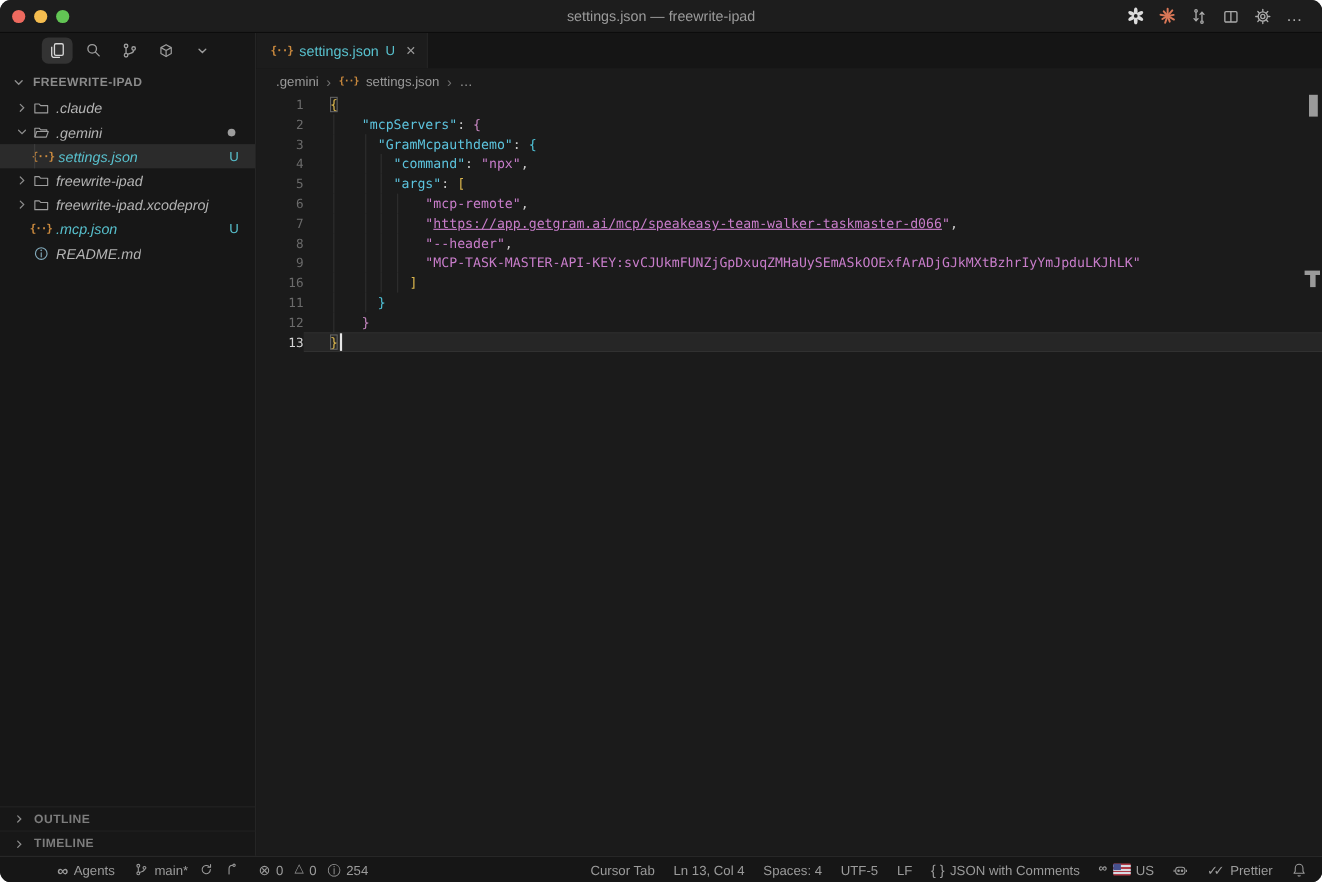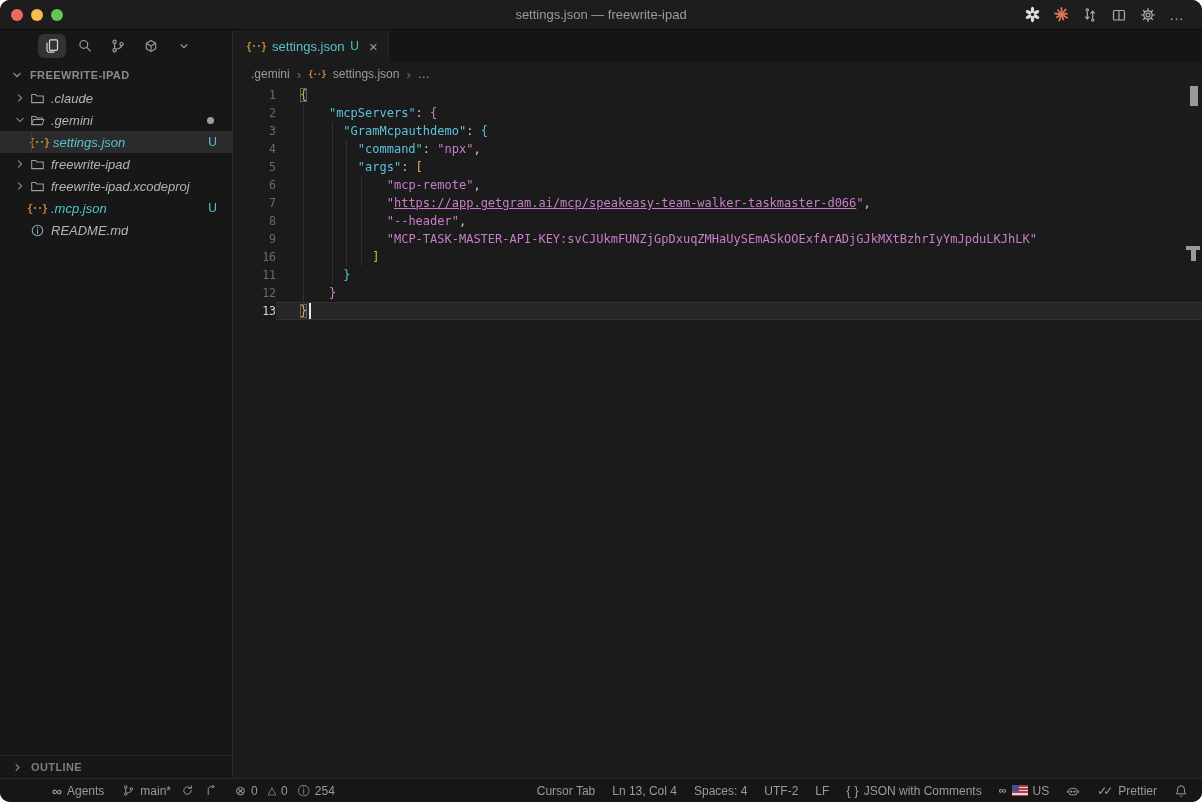--- a/index.html
+++ b/index.html
@@ -312,20 +312,28 @@
       </div>
 
       <div class="side-sections">
         <div class="section-row">
           <span class="chev">
             <svg width="9" height="9" viewBox="0 0 16 16" stroke="currentColor" stroke-width="2" fill="none" stroke-linecap="round">
                 <path d="M5.5 3 L10.5 8 L5.5 13"></path>
               </svg>
           </span>
           <span>OUTLINE</span>
+        </div>
+        <div class="section-row">
+          <span class="chev">
+            <svg width="9" height="9" viewBox="0 0 16 16" stroke="currentColor" stroke-width="2" fill="none" stroke-linecap="round">
+                <path d="M5.5 3 L10.5 8 L5.5 13"></path>
+              </svg>
+          </span>
+          <span>TIMELINE</span>
         </div>
       </div>
     </div>
 
     <div class="editor-col">
       <div class="tabstrip">
         <div class="tab">
           <span class="json-ico">{··}</span>
           <span>settings.json</span>
           <span class="tab-badge">U</span>
@@ -405,21 +413,21 @@
           <span class="glyph-icon info-g">ⓘ</span>
           <span>254</span>
         </span>
       </span>
     </div>
 
     <div class="sb-right">
       <span class="sb-item">Cursor Tab</span>
       <span class="sb-item">Ln 13, Col 4</span>
       <span class="sb-item">Spaces: 4</span>
-      <span class="sb-item">UTF-2</span>
+      <span class="sb-item">UTF-5</span>
       <span class="sb-item">LF</span>
       <span class="sb-item">
         <span class="glyph-icon">{ }</span>
         <span>JSON with Comments</span>
       </span>
       <span class="sb-item">
         <span class="inf" style="font-size:11px;">∞</span>
         <span class="usflag"></span>
         <span>US</span>
       </span>

